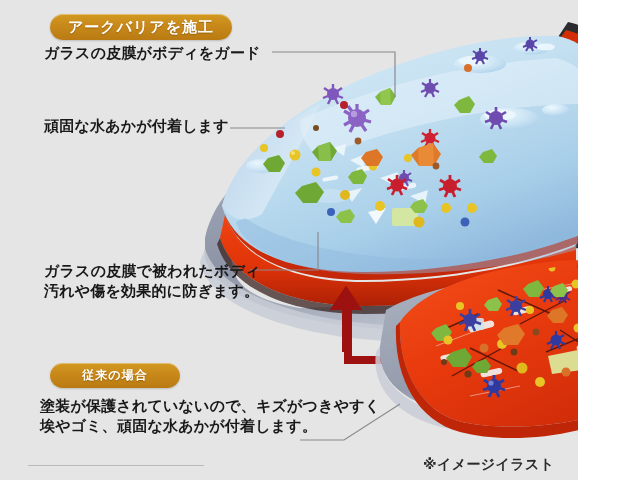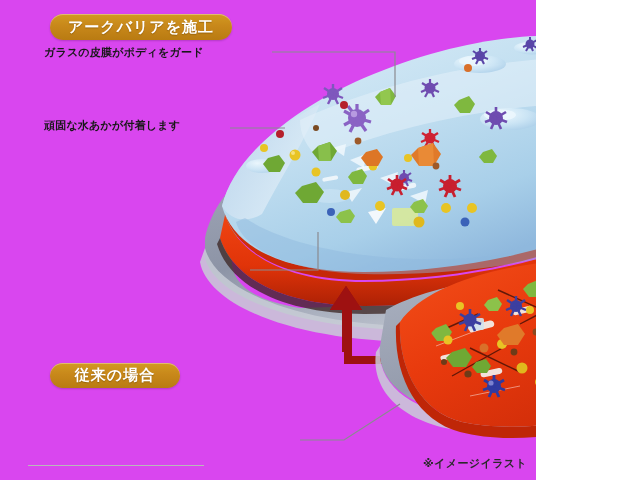--- a/index.html
+++ b/index.html
@@ -3,60 +3,60 @@
 <meta charset="utf-8">
 <style>
   html,body{margin:0;padding:0;}
   body{
     width:640px;height:480px;
     background:#ffffff;
     font-family:"Liberation Sans","DejaVu Sans",sans-serif;
     overflow:hidden;
     position:relative;
   }
-  #stage{position:absolute;left:0;top:0;width:536px;height:480px;overflow:hidden;background:#d946ef;}
+  #stage{position:absolute;left:0;top:0;width:578px;height:480px;overflow:hidden;background:#e5e5e5;}
 
   
   #illus{position:absolute;left:0;top:0;width:640px;height:480px;}
 
   
   .badge{
     position:absolute;
     border-radius:999px;
     color:#ffffff;
     font-weight:bold;
     display:flex;align-items:center;justify-content:center;
     letter-spacing:1px;
     text-shadow:0 1px 1px rgba(120,75,0,.55);
     box-shadow:inset 0 1px 0 rgba(255,255,255,.35), 0 1px 2px rgba(0,0,0,.18);
   }
   #badge-arc{left:50px;top:14px;width:182px;height:26px;font-size:15px;
     background:linear-gradient(180deg,#d29a21 0%,#c8881a 45%,#b97b12 100%);}
-  #badge-conv{left:50px;top:363px;width:130px;height:25px;font-size:15px;
+  #badge-conv{left:50px;top:363px;width:130px;height:25px;font-size:12px;
     background:linear-gradient(180deg,#d29a21 0%,#c8881a 45%,#b97b12 100%);}
 
   
   .copy{
     position:absolute;
     color:#181818;
     font-weight:bold;
-    font-size:11px;
+    font-size:15px;
     line-height:19.5px;
     white-space:nowrap;
     letter-spacing:.2px;
   }
   #copy-1{left:44px;top:43px;}
   #copy-2{left:44px;top:116px;}
   #copy-3{left:44px;top:261px;}
   #copy-4{left:40px;top:396px;}
 
   .note{
     position:absolute;
     left:423px;top:456px;
-    font-size:11px;
+    font-size:14px;
     color:#2a2a2a;
     font-weight:bold;
     letter-spacing:.4px;
     white-space:nowrap;
   }
 
   
   #bottom-rule{position:absolute;left:28px;top:465px;width:176px;height:1px;background:#b9b9b9;}
 </style>
 </head>
@@ -552,22 +552,30 @@
   </div>
 
   <div class="copy" id="copy-1">
     <div>ガラスの皮膜がボディをガード</div>
   </div>
 
   <div class="copy" id="copy-2">
     <div>頑固な水あかが付着します</div>
   </div>
 
+  <div class="copy" id="copy-3">
+    <div>ガラスの皮膜で被われたボディ</div>
+    <div>汚れや傷を効果的に防ぎます。</div>
+  </div>
 
   <div class="badge" id="badge-conv">
     <span>従来の場合</span>
   </div>
 
+  <div class="copy" id="copy-4">
+    <div>塗装が保護されていないので、キズがつきやすく</div>
+    <div>埃やゴミ、頑固な水あかが付着します。</div>
+  </div>
 
   <div class="note">※イメージイラスト</div>
 
   <div id="bottom-rule"></div>
 </div>
 
 </body></html>

